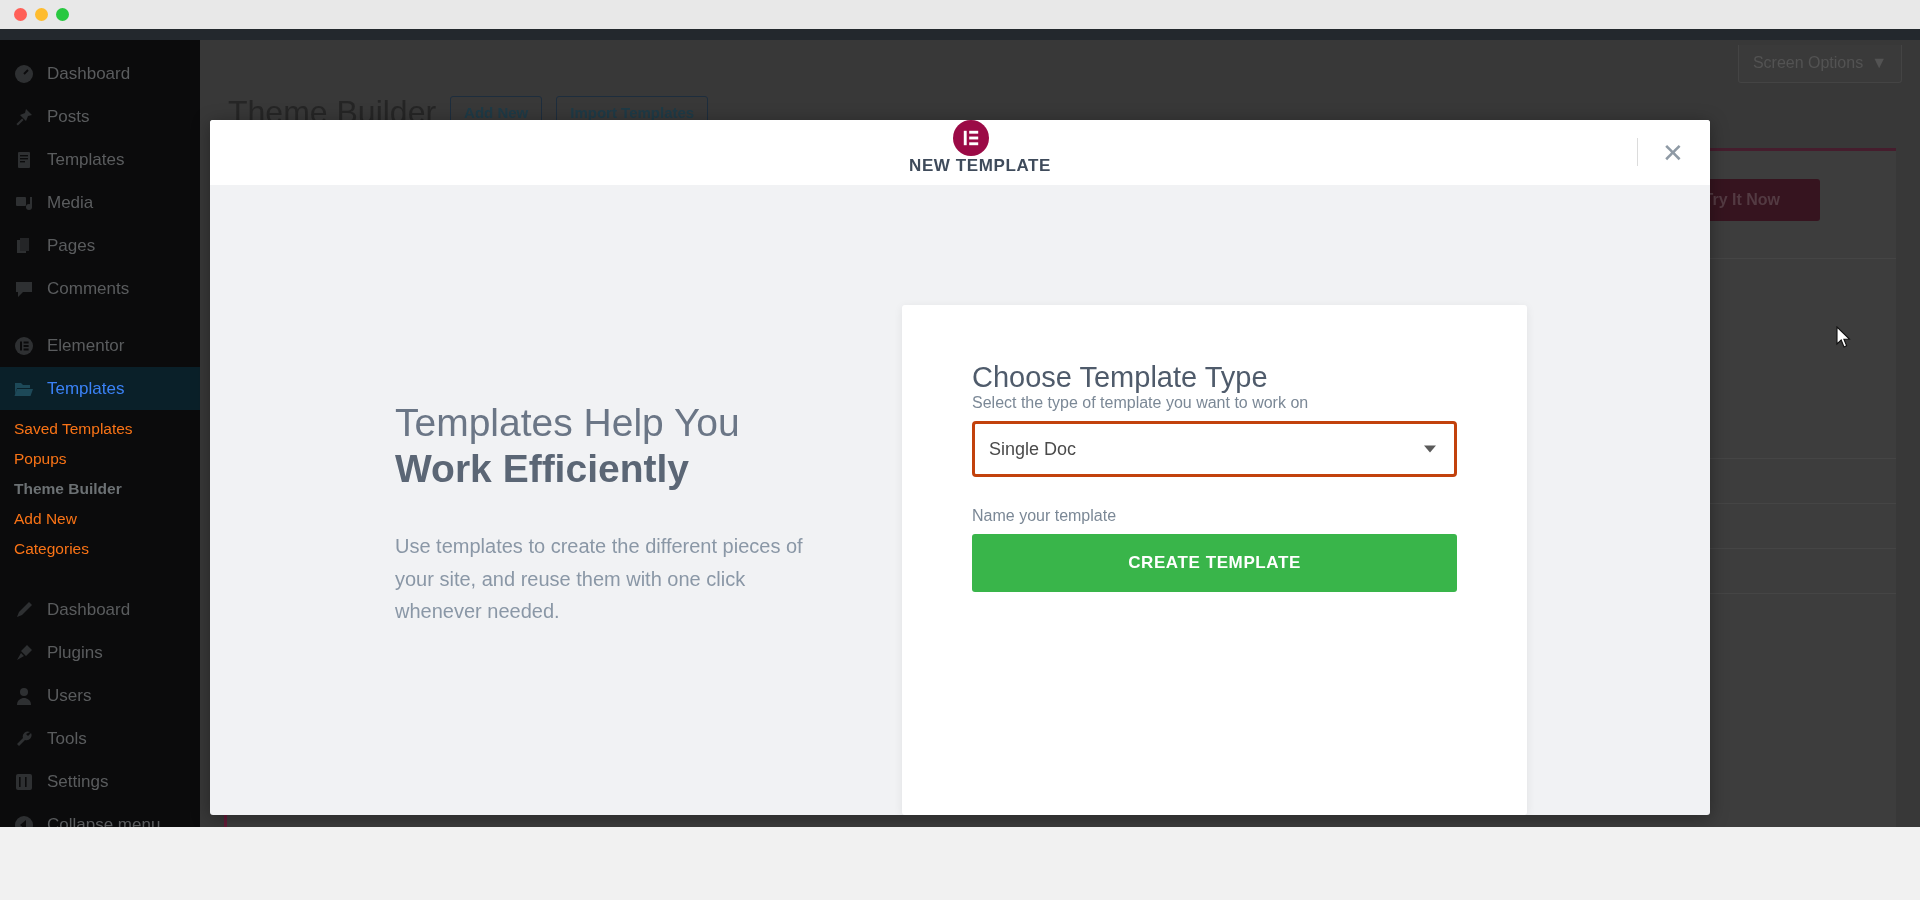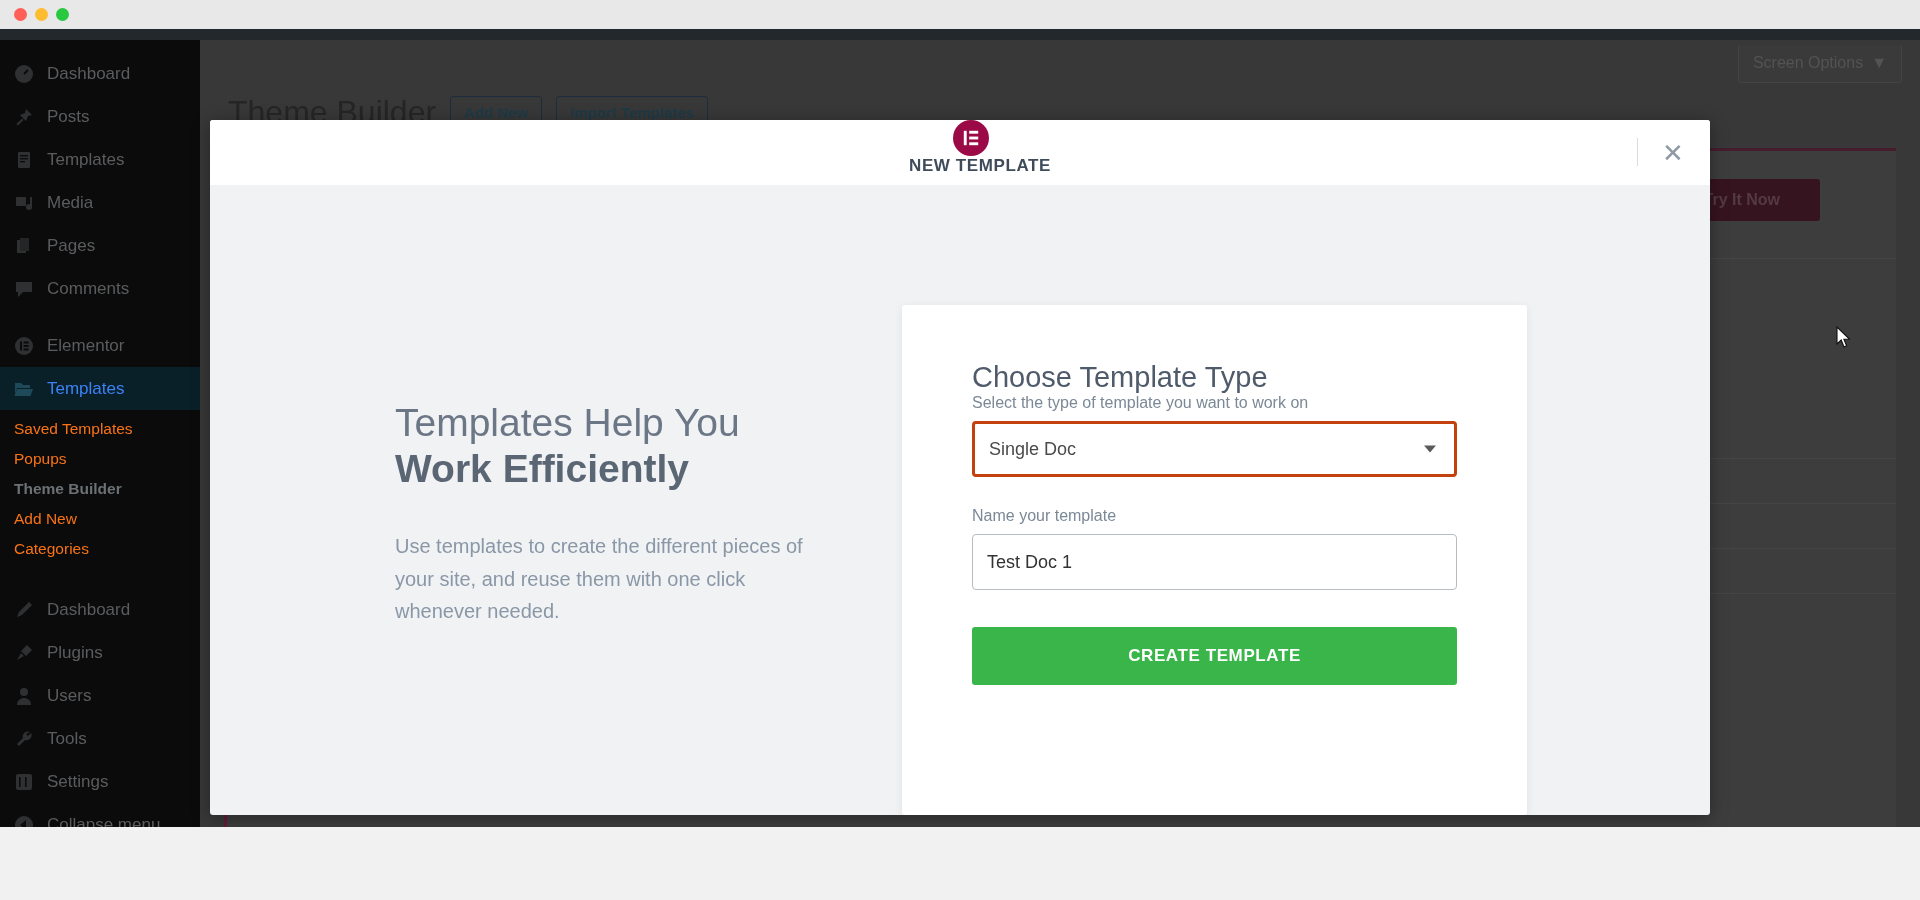--- a/index.html
+++ b/index.html
@@ -433,21 +433,20 @@
       <div class="card">
         <h2>Choose Template Type</h2>
 
         <div class="field-label">Select the type of template you want to work on</div>
         <div class="select-wrap">
           <span class="value">Single Doc</span>
           <span class="caret"></span>
         </div>
 
         <div class="field-label">Name your template</div>
-        <div class="text-input" placeholder="Name your template">Test Doc 1</div>
 
         <div class="create-btn">CREATE TEMPLATE</div>
       </div>
     </div>
   </div>
 
   <svg class="cursor" viewBox="0 0 16 24" style="left: 1836px; top: 326px;">
     <path d="M1 1 L1 18 L5.2 14 L8 21 L10.6 19.8 L7.9 13.2 L13.4 13 Z" fill="#ffffff" stroke="#111111" stroke-width="1.1"></path>
   </svg>
 

